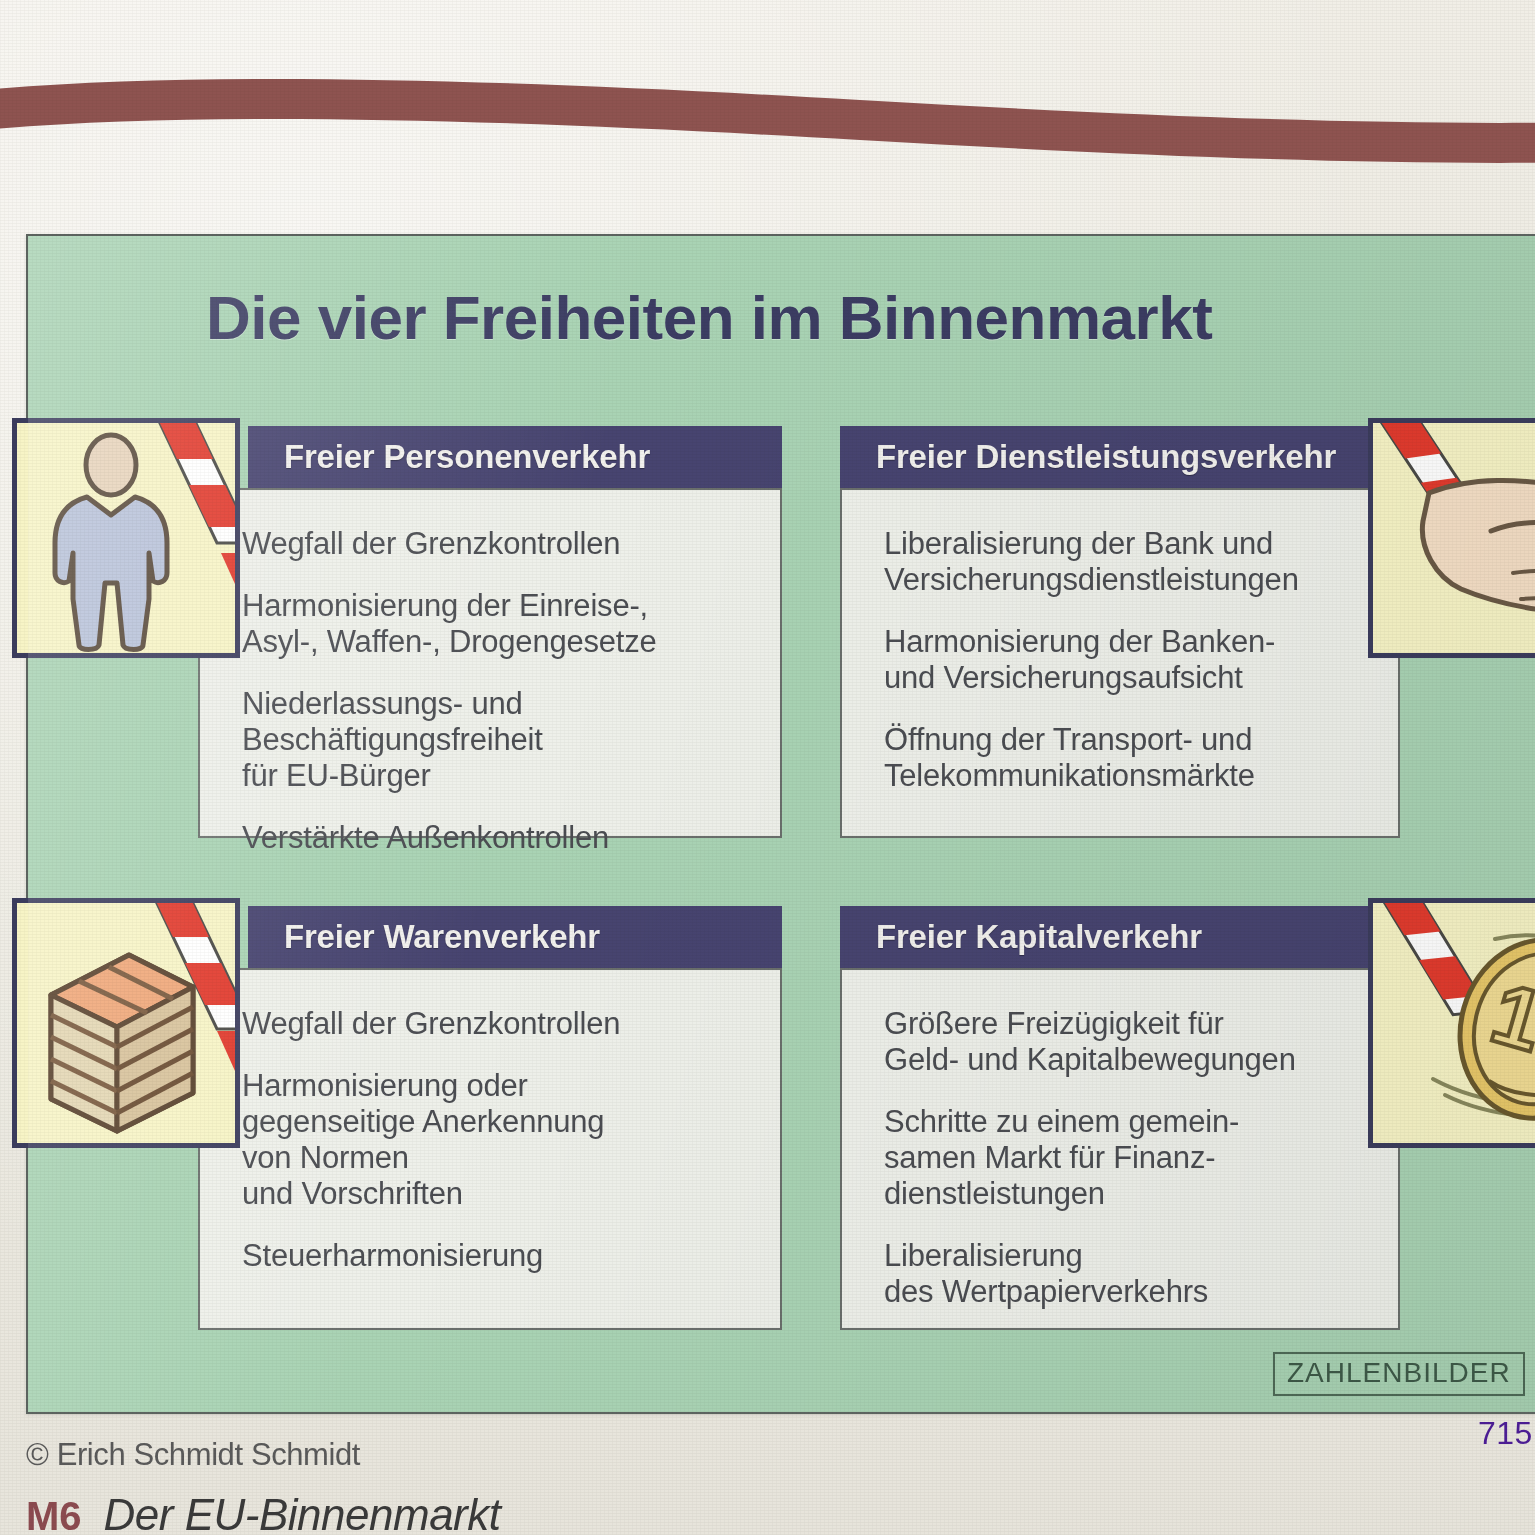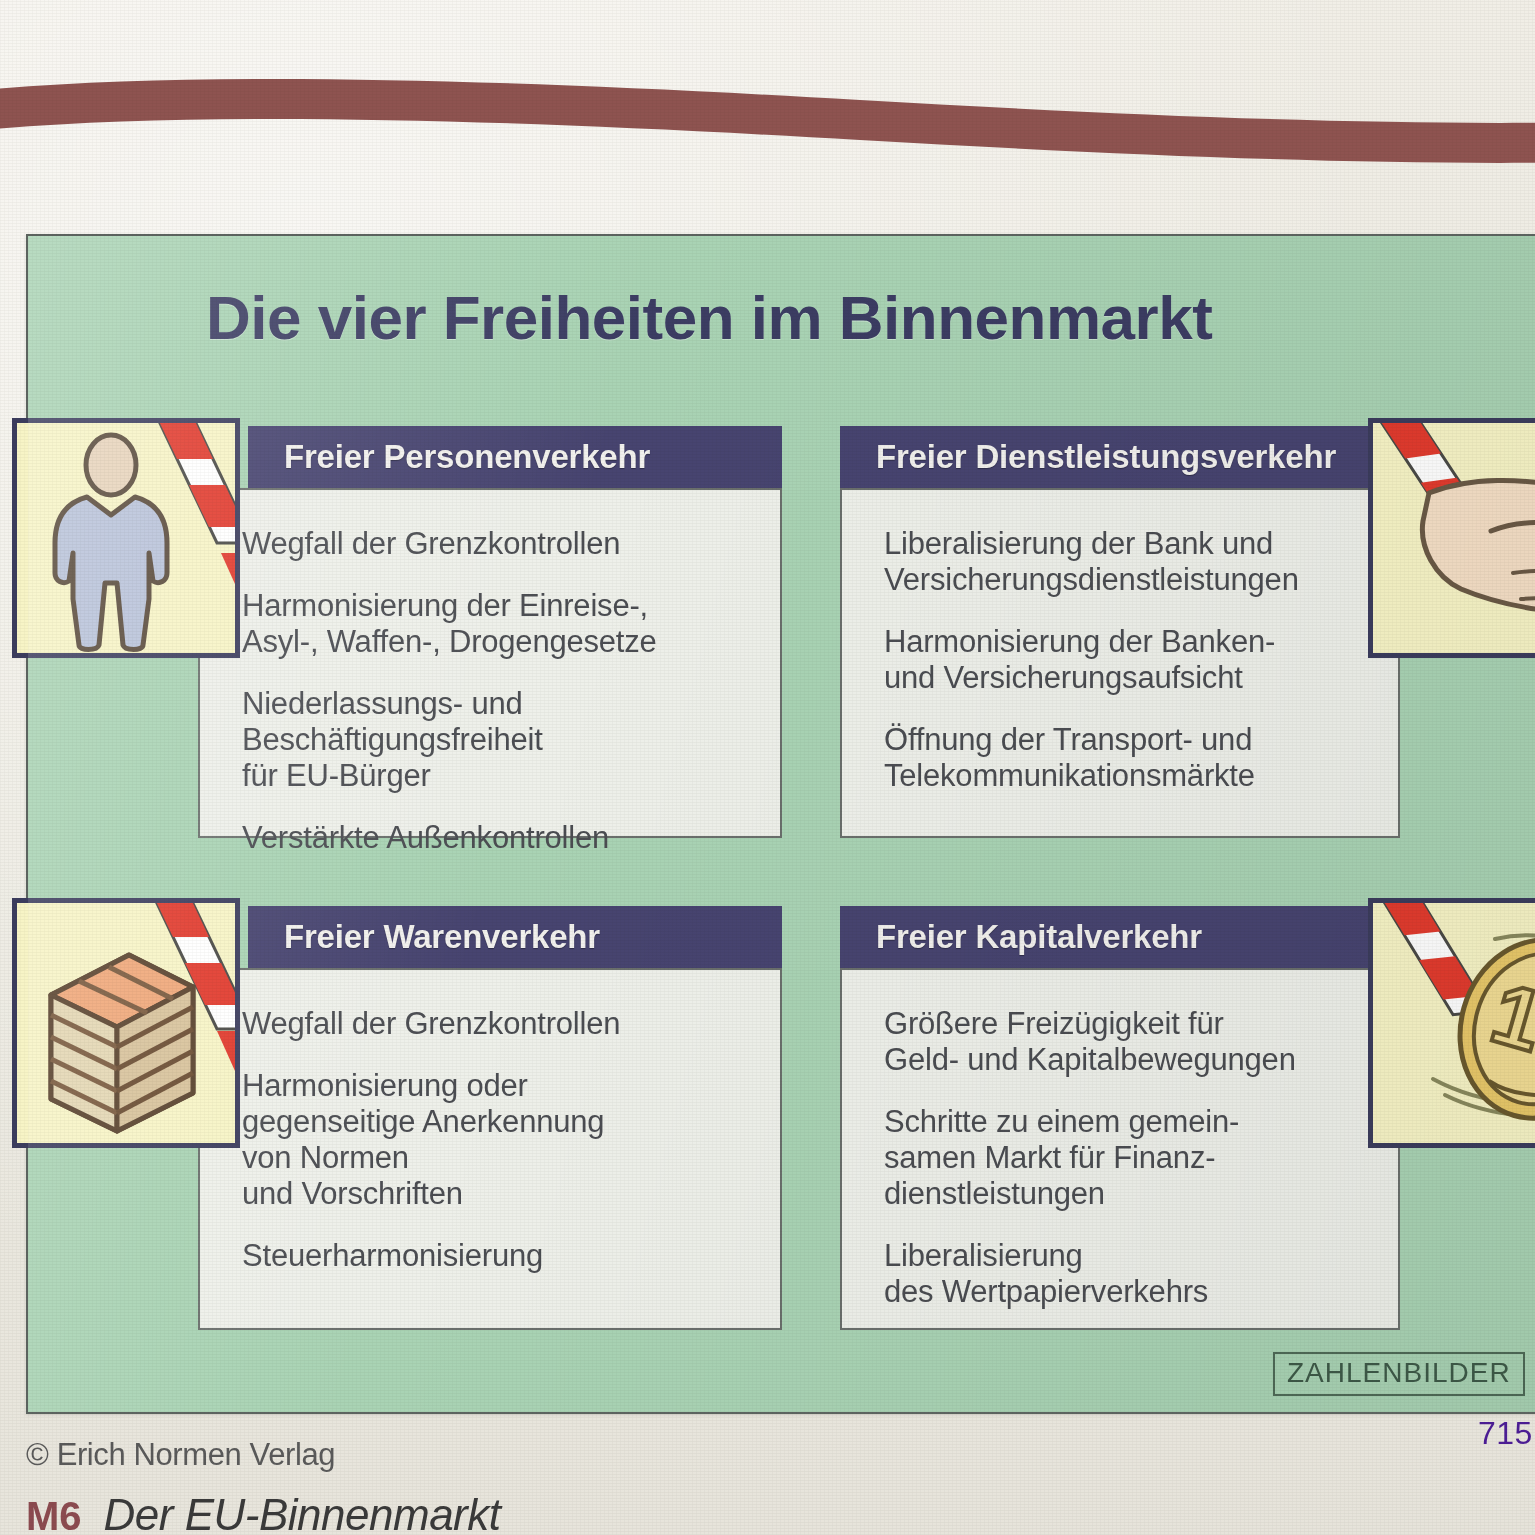--- a/index.html
+++ b/index.html
@@ -290,19 +290,19 @@
         <line x1="3" y1="27" x2="51" y2="27" stroke="#3f5b49" stroke-width="3"></line>
       </svg>
     </div>
   </div>
 
   <div id="panel-sheen"></div>
 </div>
 
 <div id="zbnum">715</div>
 
-<div id="copyright">© Erich Normen Verlag</div>
+<div id="copyright">© Erich Schmidt Schmidt</div>
 <div id="mline">
   <span id="mcode">M6</span>
   <span id="mtitle">Der EU-Binnenmarkt</span>
 </div>
 
 <div id="grain"></div>
 
 </body></html>

